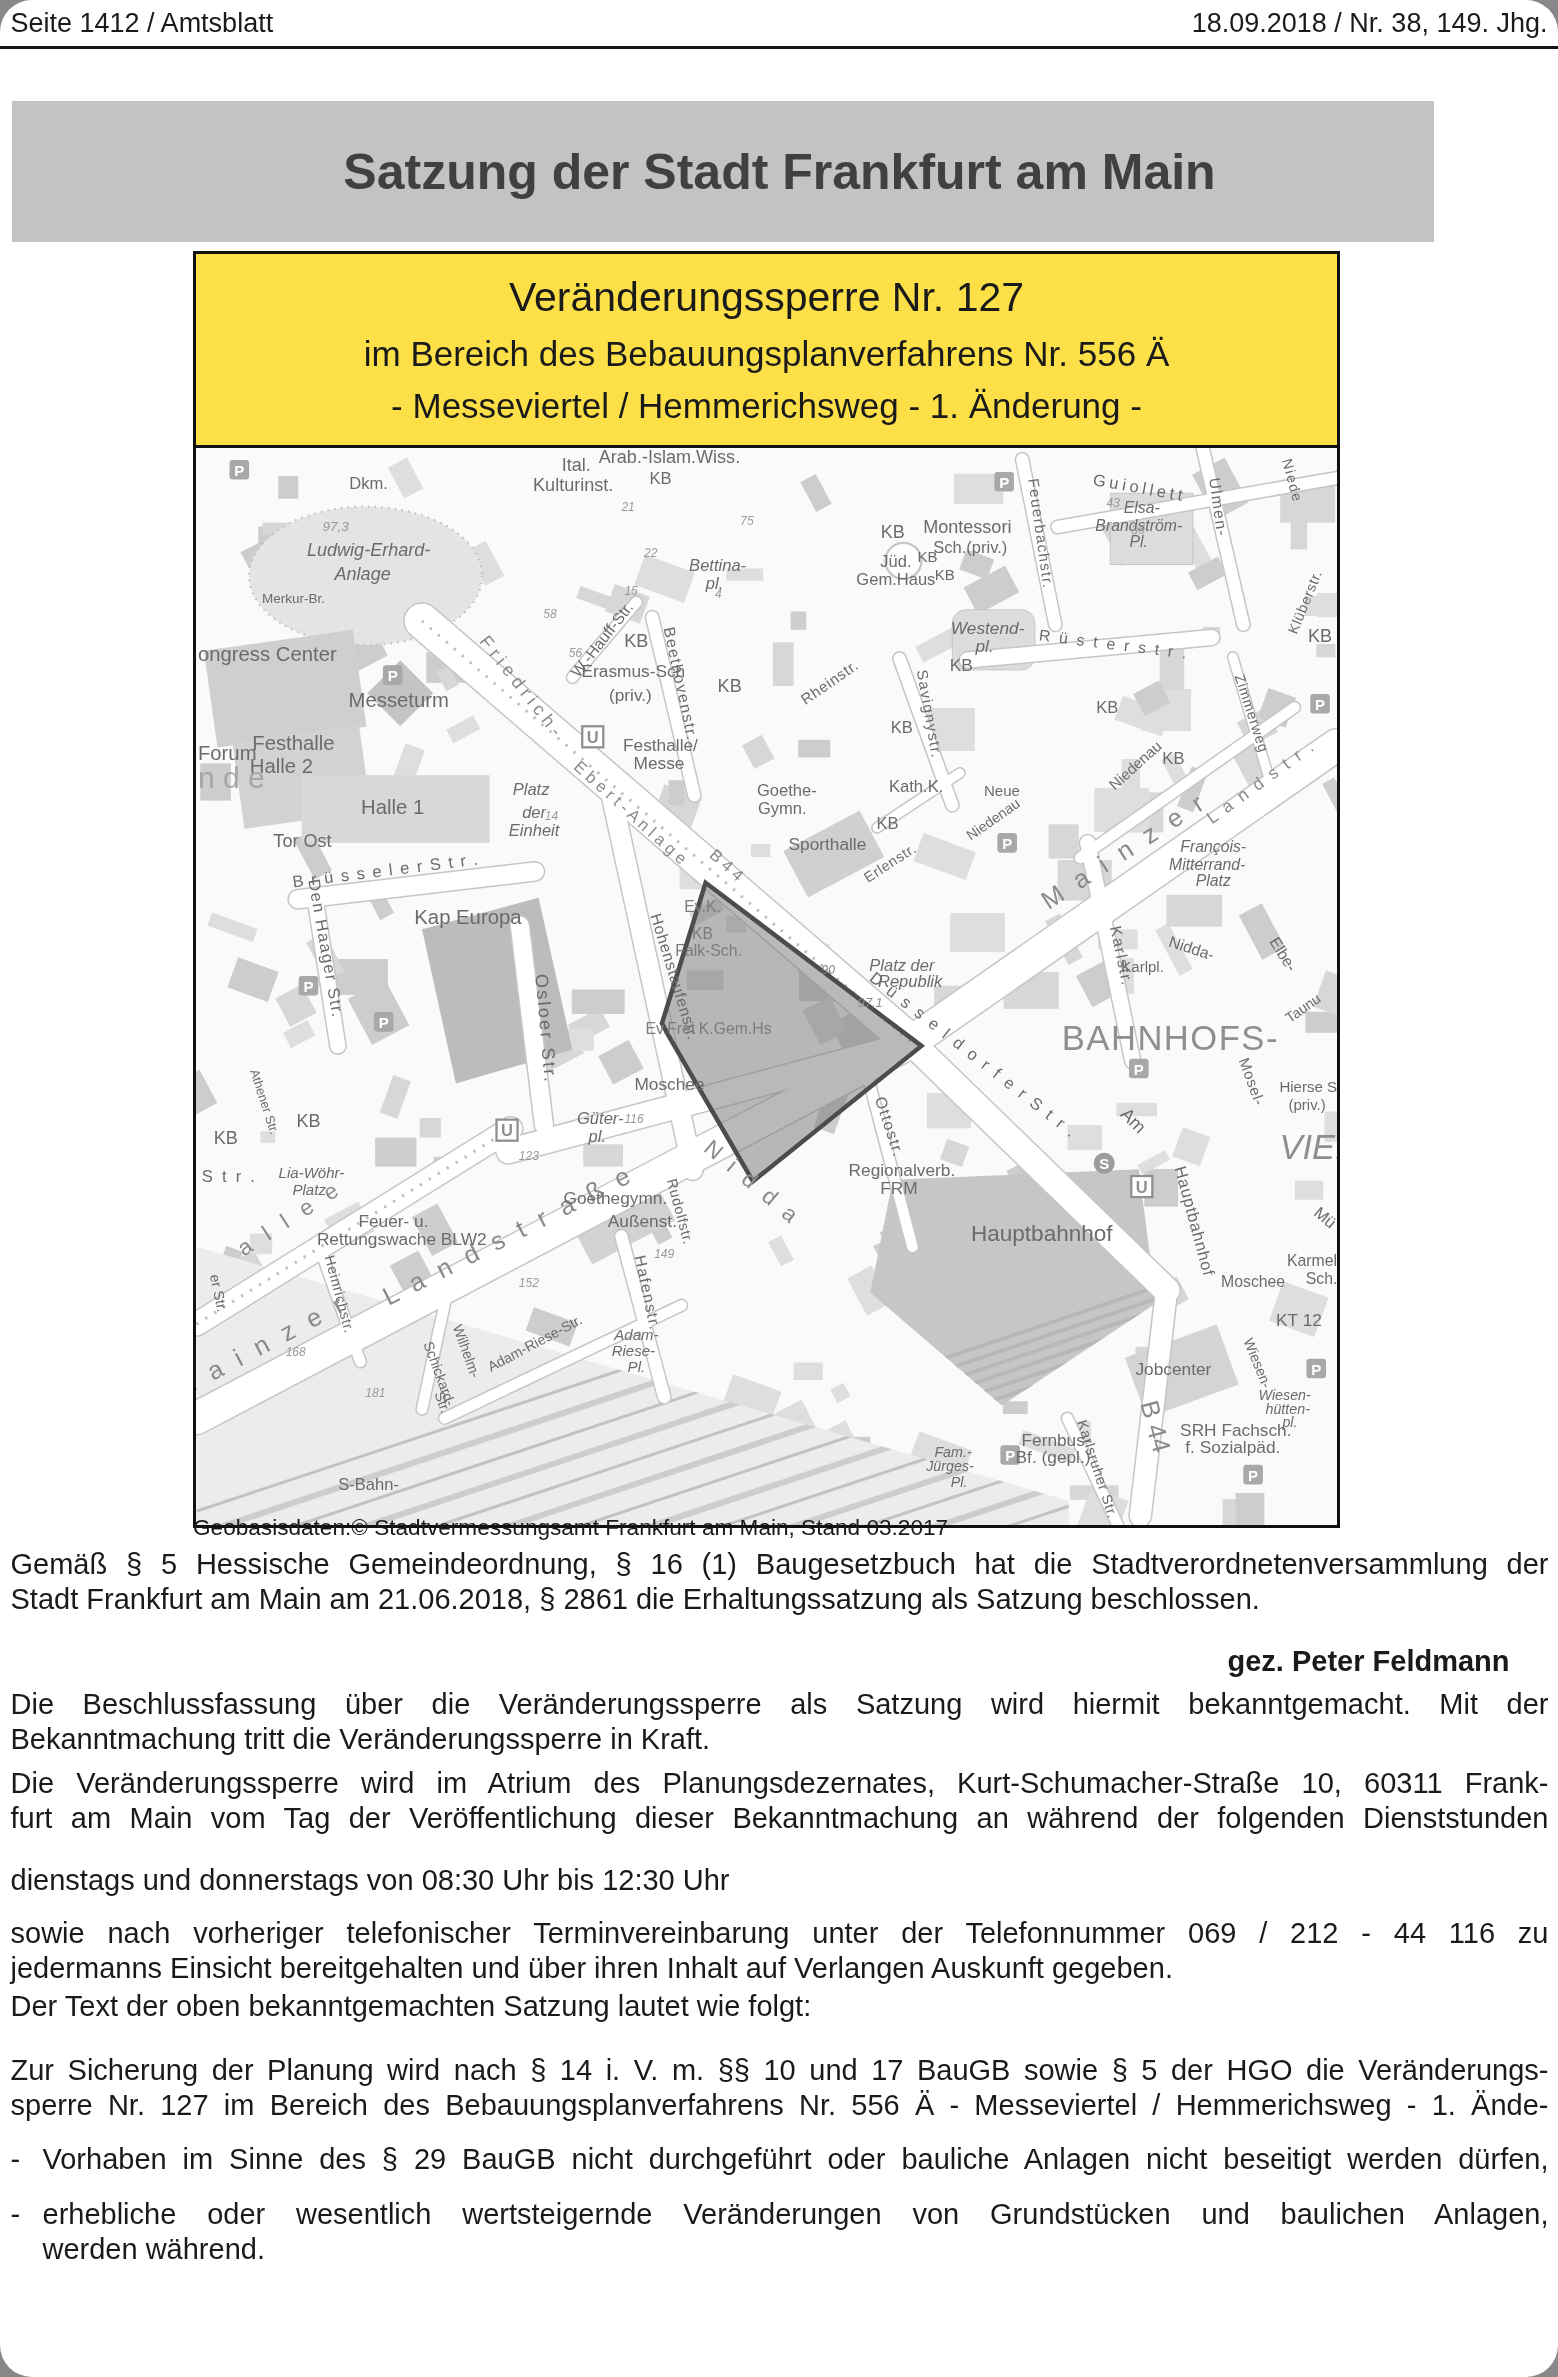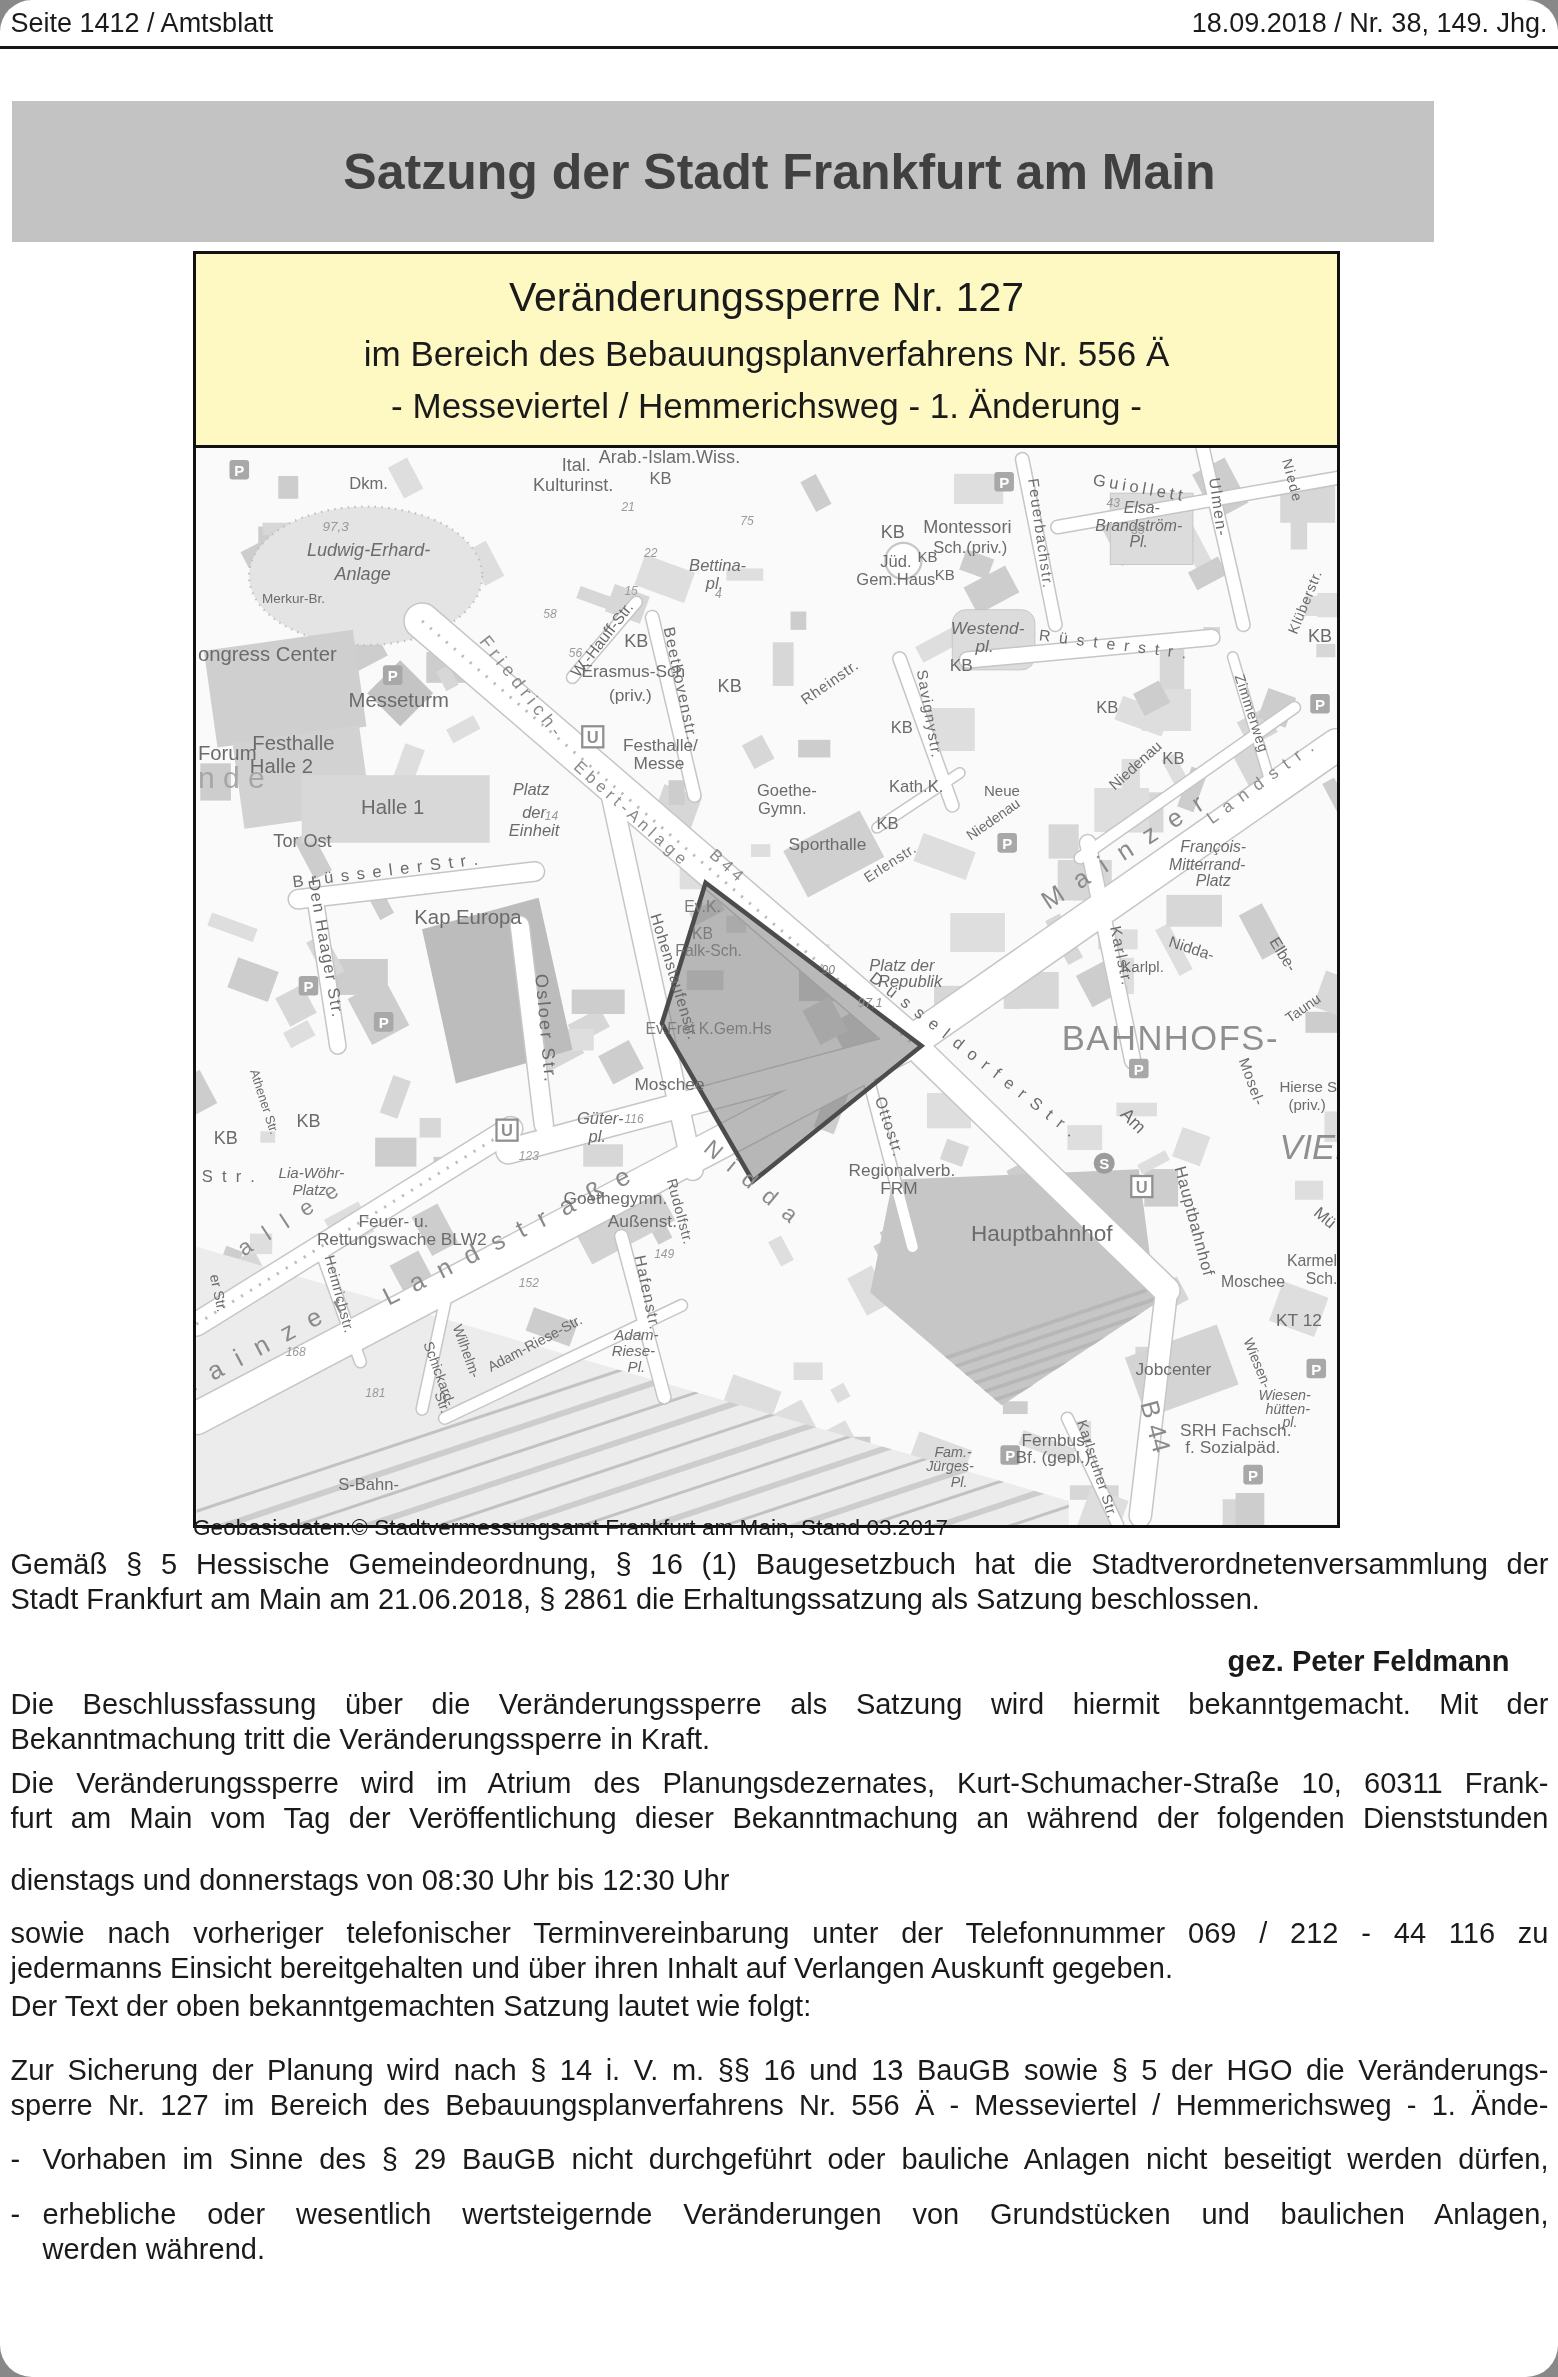--- a/index.html
+++ b/index.html
@@ -6,21 +6,21 @@
   .page{width:1558px;height:2377px;background:#ffffff;position:relative;overflow:hidden;
         font-family:"Liberation Sans",sans-serif;color:#1a1a1a;border-radius:32px;}
   
   .hdr{display:flex;justify-content:space-between;align-items:baseline;
        padding:7.5px 10.5px 7.5px 10.5px;font-size:27px;border-bottom:3.8px solid #161616;}
   
   .titlebar{margin:52px 0 0 12px;width:1422px;height:141px;background:#c3c3c3;
             display:flex;align-items:center;justify-content:center;}
   .titlebar span{font-size:50px;font-weight:bold;color:#404040;padding-left:113px;letter-spacing:0px;}
   
-  .noticebox{position:absolute;left:193px;top:251px;width:1141px;border:3px solid #111;background:#fef9c3;}
+  .noticebox{position:absolute;left:193px;top:251px;width:1141px;border:3px solid #111;background:#fde047;}
   .map-head{height:171px;border-bottom:3px solid #111;text-align:center;}
   .map-head .h1{font-size:41px;margin-top:19.6px;}
   .map-head .h2{font-size:35px;margin-top:13.5px;}
   .map-head .h3{font-size:35px;margin-top:12px;}
   svg.citymap{display:block;width:1141px;height:1077px;background:#fafafa;}
   
   .caption{position:absolute;left:193px;top:1515px;font-size:22.6px;}
   .bodytext{position:absolute;left:10.5px;top:1547px;width:1538px;font-size:29px;line-height:35px;}
   .para{margin:0 0 0 0;}
   .jl{text-align:justify;text-align-last:justify;}
@@ -613,21 +613,21 @@
         <div>dienstags und donnerstags von 08:30 Uhr bis 12:30 Uhr</div>
       </div>
     <div class="para mb4">
         <div class="jl">sowie nach vorheriger telefonischer Terminvereinbarung unter der Telefonnummer 069 / 212 - 44 116 zu</div>
         <div>jedermanns Einsicht bereitgehalten und über ihren Inhalt auf Verlangen Auskunft gegeben.</div>
       </div>
     <div class="para mb18">
         <div>Der Text der oben bekanntgemachten Satzung lautet wie folgt:</div>
       </div>
     <div class="para mb26">
-        <div class="jl">Zur Sicherung der Planung wird nach § 14 i. V. m. §§ 16 und 13 BauGB sowie § 5 der HGO die Veränderungs-</div>
+        <div class="jl">Zur Sicherung der Planung wird nach § 14 i. V. m. §§ 10 und 17 BauGB sowie § 5 der HGO die Veränderungs-</div>
         <div class="jl">sperre Nr. 127 im Bereich des Bebauungsplanverfahrens Nr. 556 Ä - Messeviertel / Hemmerichsweg - 1. Ände-</div>
       </div>
     <div class="bullet mb26">
       <div class="dash">-</div>
       <div class="blines">
           <div class="jl">Vorhaben im Sinne des § 29 BauGB nicht durchgeführt oder bauliche Anlagen nicht beseitigt werden dürfen,</div>
         </div>
     </div>
     <div class="bullet">
       <div class="dash">-</div>

